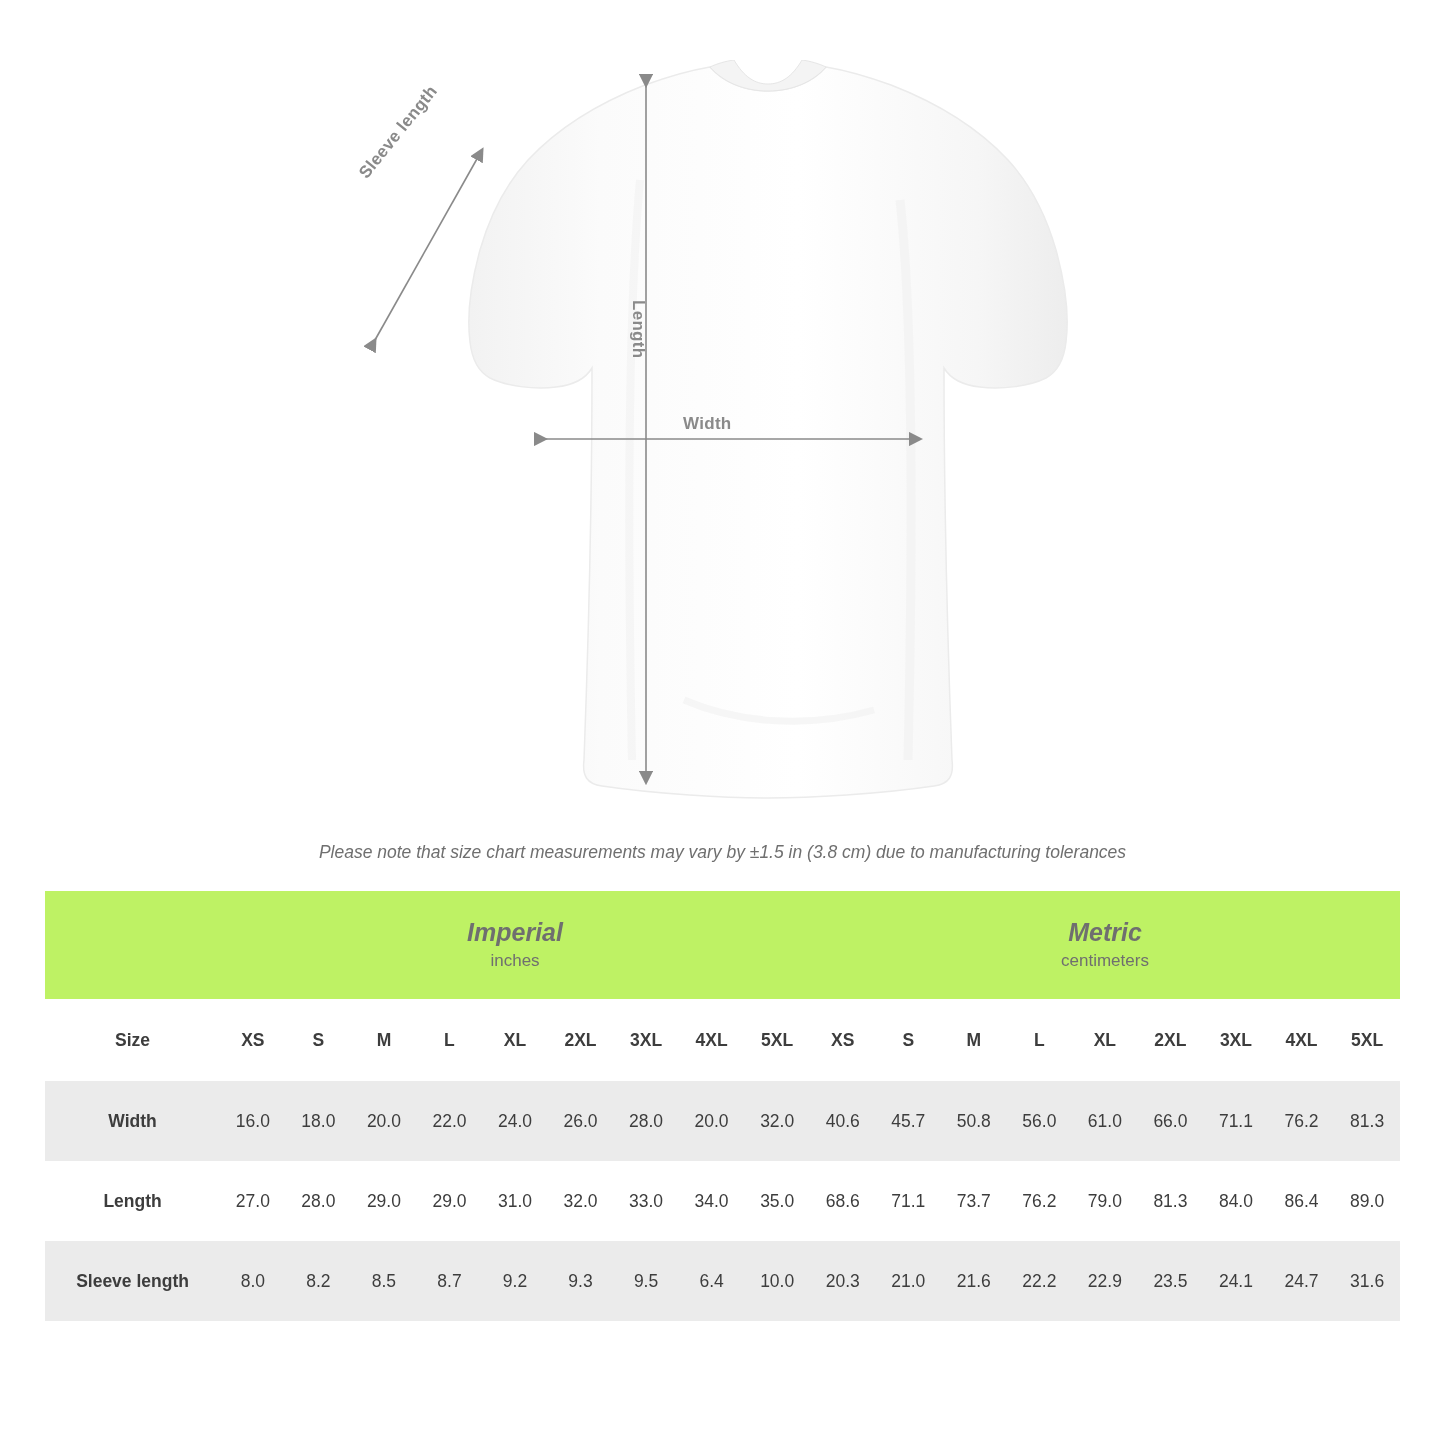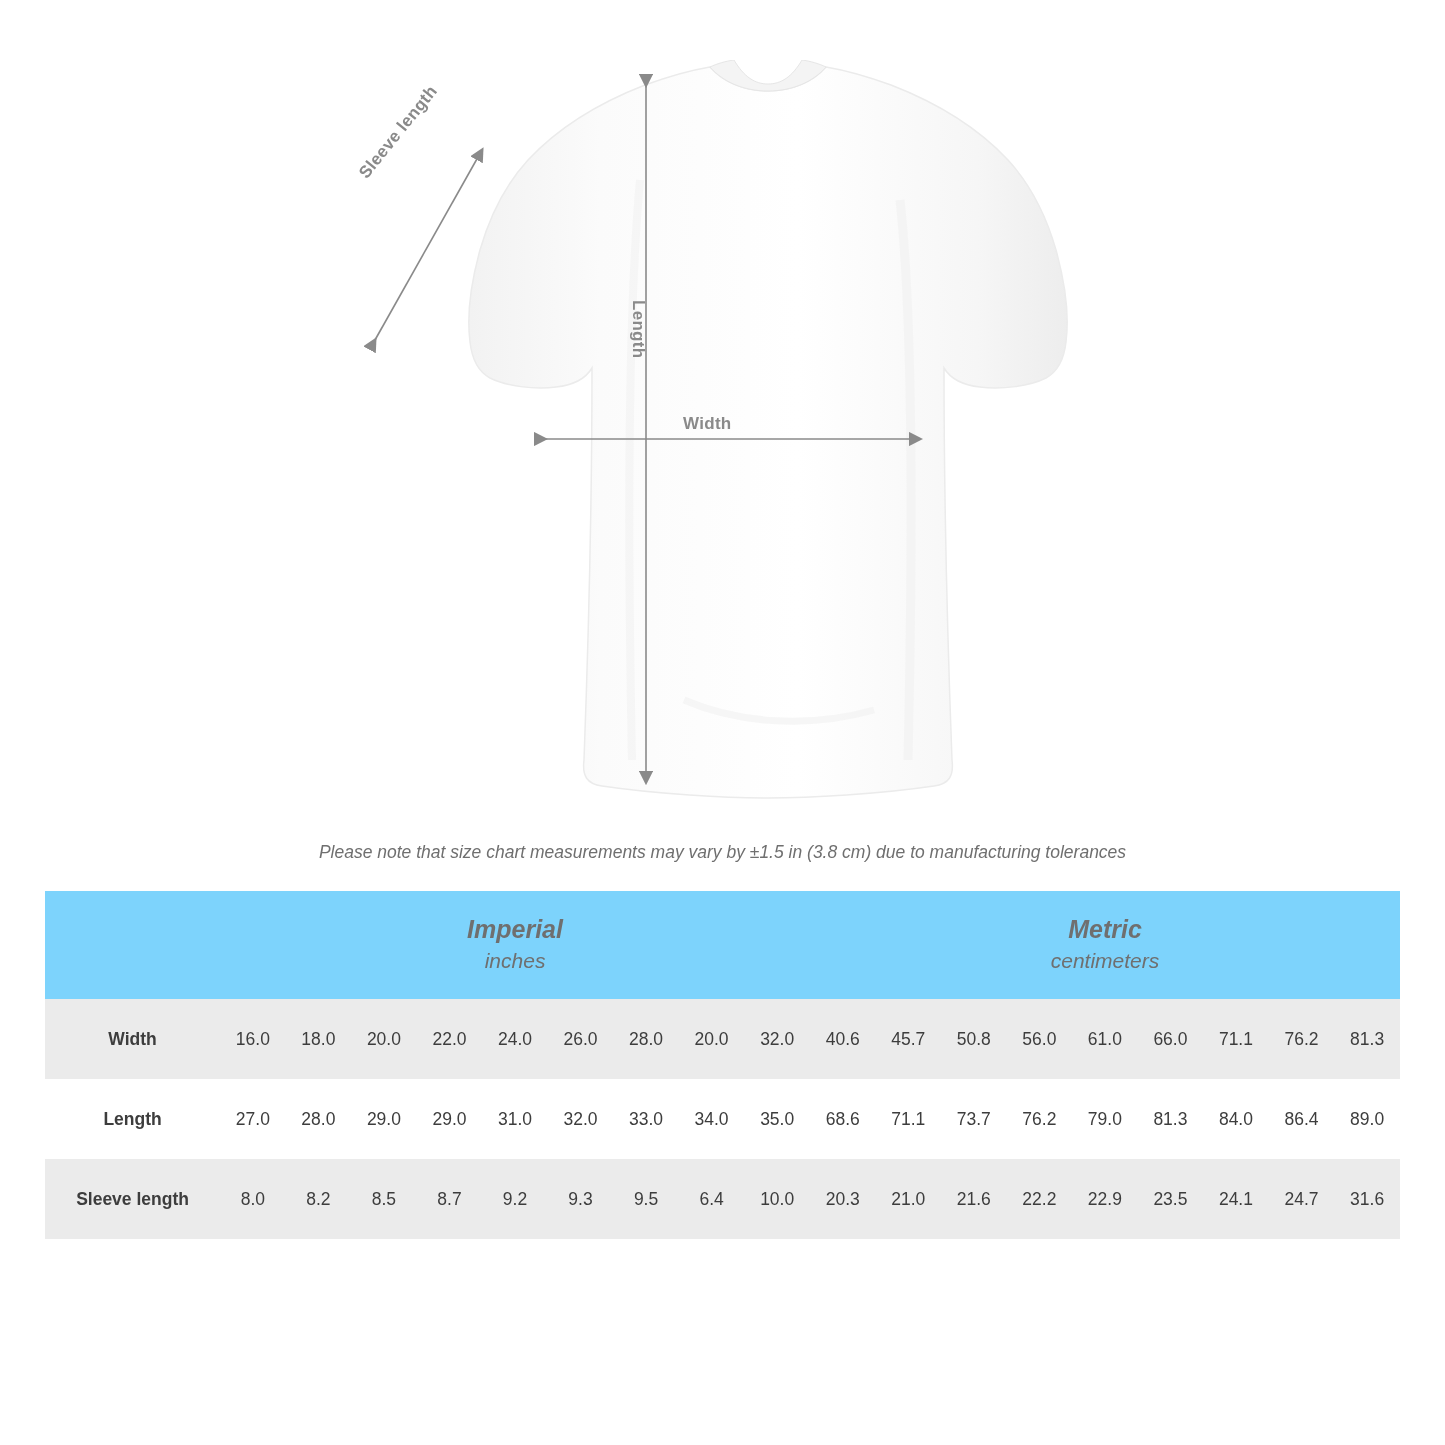--- a/index.html
+++ b/index.html
@@ -83,33 +83,32 @@
   table.size-table td,
   table.size-table th {
     text-align: center;
     font-size: 17.5px;
     color: #3d3d3d;
     padding: 0;
     border: none;
   }
   .unit-head {
     height: 108px;
-    background: #7dd3fc;
+    background: #bef264;
     vertical-align: middle;
   }
   .unit-head .unit-name {
     font-size: 25px;
     font-style: italic;
     font-weight: bold;
     color: #6f6f6f;
     line-height: 1.25;
   }
   .unit-head .unit-sub {
-    font-size: 21px;
-    font-style: italic;
+    font-size: 17px;
     color: #6f6f6f;
     line-height: 1.5;
   }
   .row-head {
     height: 82px;
     background: #ffffff;
   }
   .row-head td {
     font-weight: bold;
     font-size: 18px;
@@ -228,20 +227,41 @@
         <td colspan="9">
           <div class="unit-name">Imperial</div>
           <div class="unit-sub">inches</div>
         </td>
         <td colspan="9">
           <div class="unit-name">Metric</div>
           <div class="unit-sub">centimeters</div>
         </td>
       </tr>
 
+      <tr class="row-head">
+        <td class="rowlabel">Size</td>
+        <td>XS</td>
+        <td>S</td>
+        <td>M</td>
+        <td>L</td>
+        <td>XL</td>
+        <td>2XL</td>
+        <td>3XL</td>
+        <td>4XL</td>
+        <td>5XL</td>
+        <td>XS</td>
+        <td>S</td>
+        <td>M</td>
+        <td>L</td>
+        <td>XL</td>
+        <td>2XL</td>
+        <td>3XL</td>
+        <td>4XL</td>
+        <td>5XL</td>
+      </tr>
 
       <tr class="data-row row-shaded">
         <td class="rowlabel">Width</td>
         <td>16.0</td>
         <td>18.0</td>
         <td>20.0</td>
         <td>22.0</td>
         <td>24.0</td>
         <td>26.0</td>
         <td>28.0</td>

